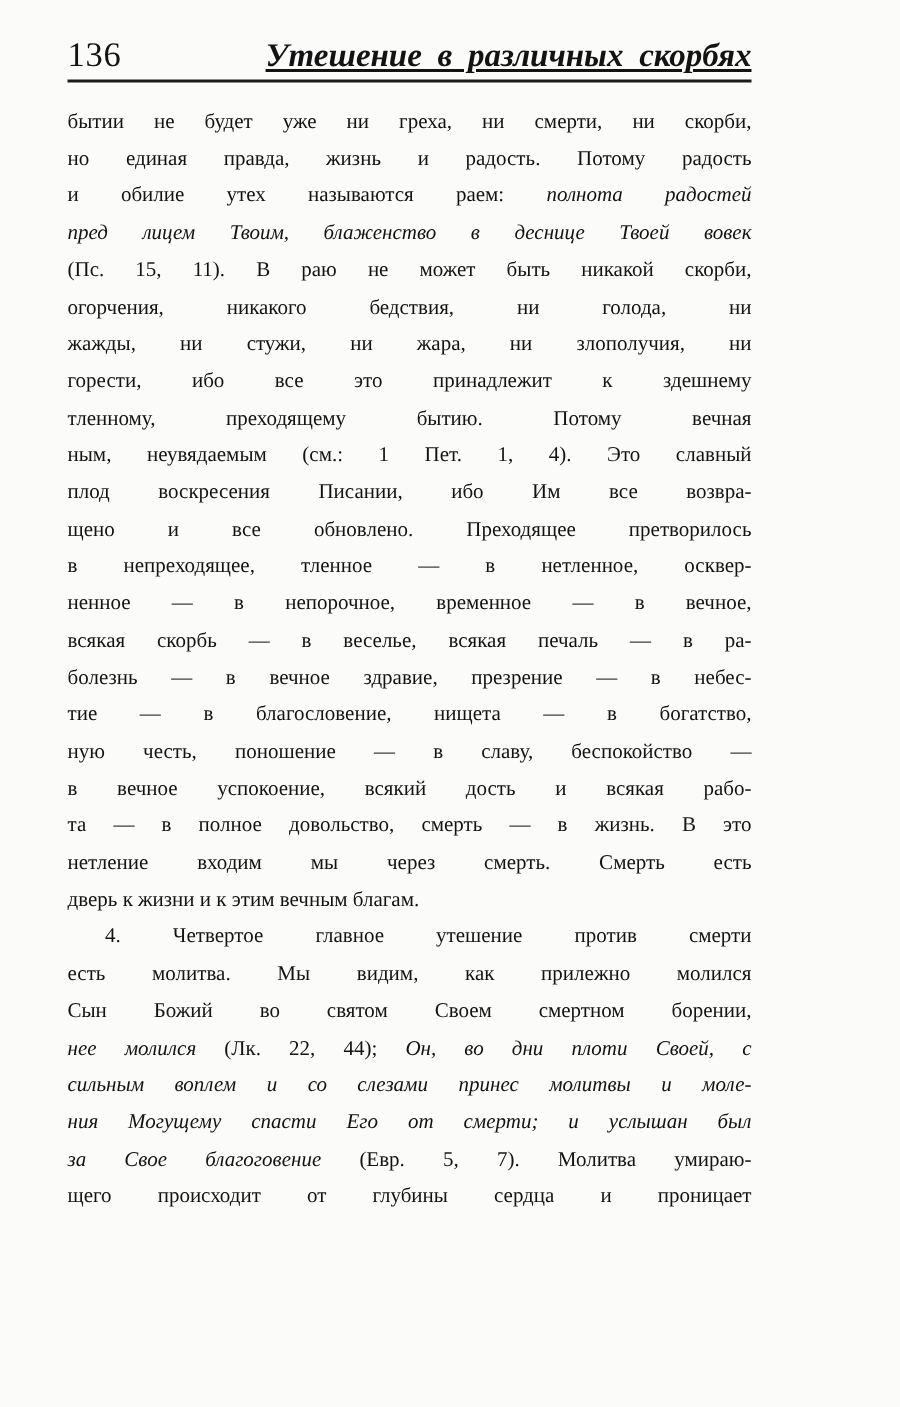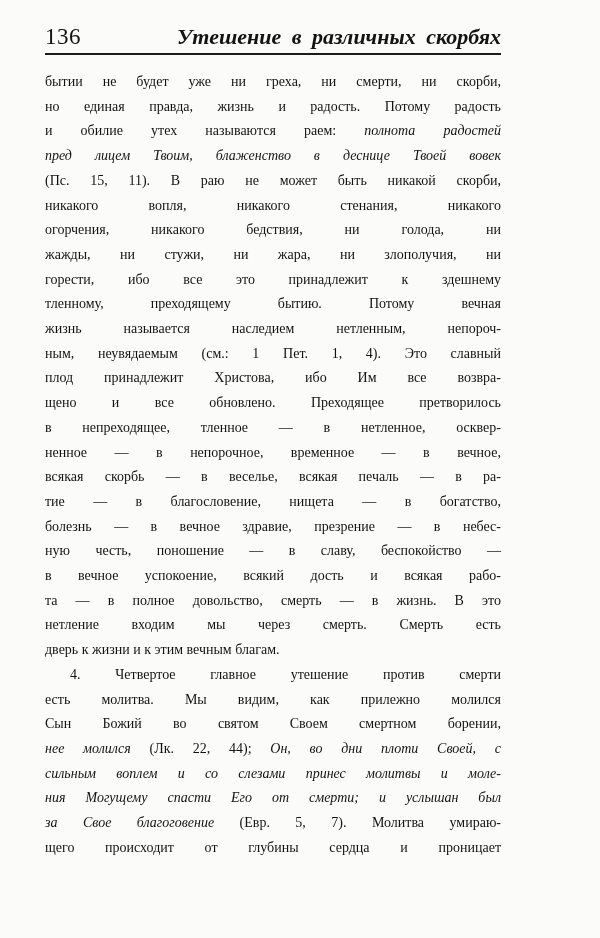--- a/index.html
+++ b/index.html
@@ -30,20 +30,21 @@
     font-size: 23px;
     line-height: 24px;
     letter-spacing: 0.5px;
   }
   .running-title {
     font-size: 22px;
     line-height: 24px;
     font-style: italic;
     font-weight: bold;
     word-spacing: 5px;
+    text-decoration: underline;
   }
   .header-rule {
     height: 2px;
     background: #1c1c1c;
     margin-top: 4px;
   }
   .text-block {
     margin-top: 15px;
     font-size: 14px;
     line-height: 24.7px;
@@ -70,34 +71,32 @@
     <span class="page-number">136</span>
     <span class="running-title">Утешение в различных скорбях</span>
   </div>
   <div class="header-rule"></div>
   <div class="text-block">
       <div class="line just"><span>бытии не будет уже ни греха, ни смерти, ни скорби,</span></div>
       <div class="line just"><span>но единая правда, жизнь и радость. Потому радость</span></div>
       <div class="line just"><span>и обилие утех называются раем: </span><span class="it">полнота радостей</span></div>
       <div class="line just"><span class="it">пред лицем Твоим, блаженство в деснице Твоей вовек</span></div>
       <div class="line just"><span>(Пс. 15, 11). В раю не может быть никакой скорби,</span></div>
-      <div class="line just"><span>никакого вопля, никакого стенания, никакого</span></div>
       <div class="line just"><span>огорчения, никакого бедствия, ни голода, ни</span></div>
       <div class="line just"><span>жажды, ни стужи, ни жара, ни злополучия, ни</span></div>
       <div class="line just"><span>горести, ибо все это принадлежит к здешнему</span></div>
       <div class="line just"><span>тленному, преходящему бытию. Потому вечная</span></div>
-      <div class="line just"><span>жизнь называется наследием нетленным, непороч-</span></div>
       <div class="line just"><span>ным, неувядаемым (см.: 1 Пет. 1, 4). Это славный</span></div>
-      <div class="line just"><span>плод принадлежит Христова, ибо Им все возвра-</span></div>
+      <div class="line just"><span>плод воскресения Писании, ибо Им все возвра-</span></div>
       <div class="line just"><span>щено и все обновлено. Преходящее претворилось</span></div>
       <div class="line just"><span>в непреходящее, тленное — в нетленное, осквер-</span></div>
       <div class="line just"><span>ненное — в непорочное, временное — в вечное,</span></div>
       <div class="line just"><span>всякая скорбь — в веселье, всякая печаль — в ра-</span></div>
+      <div class="line just"><span>болезнь — в вечное здравие, презрение — в небес-</span></div>
       <div class="line just"><span>тие — в благословение, нищета — в богатство,</span></div>
-      <div class="line just"><span>болезнь — в вечное здравие, презрение — в небес-</span></div>
       <div class="line just"><span>ную честь, поношение — в славу, беспокойство —</span></div>
       <div class="line just"><span>в вечное успокоение, всякий дость и всякая рабо-</span></div>
       <div class="line just"><span>та — в полное довольство, смерть — в жизнь. В это</span></div>
       <div class="line just"><span>нетление входим мы через смерть. Смерть есть</span></div>
       <div class="line"><span>дверь к жизни и к этим вечным благам.</span></div>
       <div class="line just indent"><span>4. Четвертое главное утешение против смерти</span></div>
       <div class="line just"><span>есть молитва. Мы видим, как прилежно молился</span></div>
       <div class="line just"><span>Сын Божий во святом Своем смертном борении,</span></div>
       <div class="line just"><span class="it">нее молился</span><span> (Лк. 22, 44); </span><span class="it">Он, во дни плоти Своей, с</span></div>
       <div class="line just"><span class="it">сильным воплем и со слезами принес молитвы и моле-</span></div>

